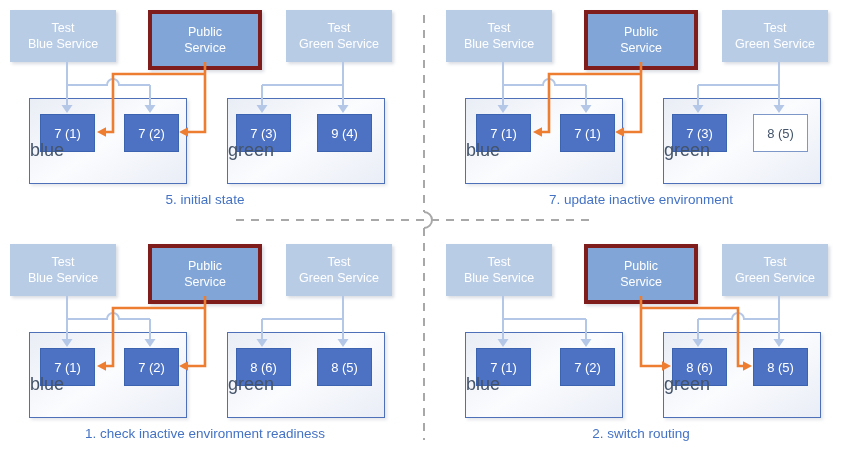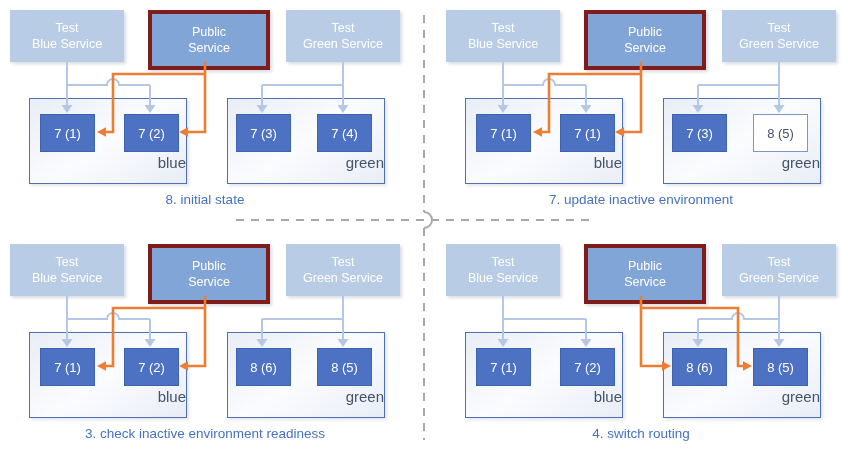--- a/index.html
+++ b/index.html
@@ -1,30 +1,30 @@
 <!DOCTYPE html>
 <html style="--service-light: #b9cce6; --service-public: #81a5d6; --pod-blue: #4d72c4; --arrow-light: #b4c7e7; --arrow-orange: #ed7d31; --caption-blue: #4472c4; --env-border: #4e70b8; --env-label: #44546a; --divider-gray: #a8a8a8;"><head>
 <meta charset="utf-8">
 <style>
   html,body{margin:0;padding:0;background:#ffffff;font-family:"Liberation Sans",sans-serif;}
   #stage{position:relative;width:848px;height:456px;background:#ffffff;overflow:hidden;}
   .quad{position:absolute;width:424px;height:228px;}
-  .svc{position:absolute;top:10px;width:114px;height:52px;display:flex;flex-direction:column;
+  .svc{position:absolute;top:10px;width:106px;height:52px;display:flex;flex-direction:column;
        justify-content:center;text-align:center;font-size:12.5px;line-height:1.32;
        box-shadow:2px 2px 3px rgba(120,130,150,.28);}
   .svc.light{background:var(--service-light);color:#ffffff;}
   .svc.public{background:var(--service-public);color:#ffffff;border:4px solid #7f1d1d;}
   .env{position:absolute;top:98px;width:156px;height:84px;border:1px solid var(--env-border);
        background:linear-gradient(145deg,#e9edf5 0%,#fbfcfe 50%,#e9edf6 100%);
        box-shadow:2px 2px 3px rgba(120,130,150,.2);}
   .pod{position:absolute;top:15px;width:53px;height:36px;background:var(--pod-blue);
        border:1px solid #3c63b0;color:#ffffff;font-size:13px;
        display:flex;align-items:center;justify-content:center;text-align:right;}
   .pod.outlined{background:#ffffff;border:1px solid #7e97c9;color:var(--env-label);}
-  .env-label{position:absolute;left:0;right:0;bottom:12px;text-align:right;font-size:15px;
+  .env-label{position:absolute;left:0;right:0;bottom:22px;text-align:left;font-size:18px;
        color:var(--env-label);}
   .caption{position:absolute;top:192px;left:0;width:410px;text-align:center;font-size:13.5px;
        color:var(--caption-blue);}
   svg.wires,svg#divider{position:absolute;pointer-events:none;}
   svg.wires{left:0;top:0;width:424px;height:228px;}
   svg#divider{left:0;top:0;width:848px;height:456px;}
 </style>
 </head>
 <body>
 
@@ -43,24 +43,24 @@
       <div>Test</div>
       <div>Green Service</div>
     </div>
     <div class="env" style="left:29px">
       <div class="pod" style="left:10px">7 (1)</div>
       <div class="pod" style="left:94px">7 (2)</div>
       <div class="env-label">blue</div>
     </div>
     <div class="env" style="left:227px">
       <div class="pod" style="left:8px">7 (3)</div>
-      <div class="pod" style="left:89px">7 (4)</div>
+      <div class="pod" style="left:89px">9 (4)</div>
       <div class="env-label">green</div>
     </div>
-    <div class="caption">8. initial state</div>
+    <div class="caption">5. initial state</div>
     <svg class="wires" viewBox="0 0 424 228">
         <path d="M67,62 V85 M67,85 H107 A6,6 0 0 1 119,85 H150 M67,85 V105 M150,85 V105" fill="none" stroke="#b4c7e7" stroke-width="2"></path>
         <polygon points="61.5,105 72.5,105 67,113" fill="#b4c7e7"></polygon>
         <polygon points="144.5,105 155.5,105 150,113" fill="#b4c7e7"></polygon>
         <path d="M343,62 V85 M262,85 H343 M262,85 V105 M343,85 V105" fill="none" stroke="#b4c7e7" stroke-width="2"></path>
         <polygon points="256.5,105 267.5,105 262,113" fill="#b4c7e7"></polygon>
         <polygon points="337.5,105 348.5,105 343,113" fill="#b4c7e7"></polygon>
         <path d="M205,62 V132 H188" fill="none" stroke="#ed7d31" stroke-width="2.6"></path>
         <polygon points="188,127.2 188,136.8 179,132" fill="#ed7d31"></polygon>
         <path d="M205,74 H113 V132 H106" fill="none" stroke="#ed7d31" stroke-width="2.6"></path>
@@ -122,21 +122,21 @@
     <div class="env" style="left:29px">
       <div class="pod" style="left:10px">7 (1)</div>
       <div class="pod" style="left:94px">7 (2)</div>
       <div class="env-label">blue</div>
     </div>
     <div class="env" style="left:227px">
       <div class="pod" style="left:8px">8 (6)</div>
       <div class="pod" style="left:89px">8 (5)</div>
       <div class="env-label">green</div>
     </div>
-    <div class="caption">3. check inactive environment readiness</div>
+    <div class="caption">1. check inactive environment readiness</div>
     <svg class="wires" viewBox="0 0 424 228">
         <path d="M67,62 V85 M67,85 H107 A6,6 0 0 1 119,85 H150 M67,85 V105 M150,85 V105" fill="none" stroke="#b4c7e7" stroke-width="2"></path>
         <polygon points="61.5,105 72.5,105 67,113" fill="#b4c7e7"></polygon>
         <polygon points="144.5,105 155.5,105 150,113" fill="#b4c7e7"></polygon>
         <path d="M343,62 V85 M262,85 H343 M262,85 V105 M343,85 V105" fill="none" stroke="#b4c7e7" stroke-width="2"></path>
         <polygon points="256.5,105 267.5,105 262,113" fill="#b4c7e7"></polygon>
         <polygon points="337.5,105 348.5,105 343,113" fill="#b4c7e7"></polygon>
         <path d="M205,62 V132 H188" fill="none" stroke="#ed7d31" stroke-width="2.6"></path>
         <polygon points="188,127.2 188,136.8 179,132" fill="#ed7d31"></polygon>
         <path d="M205,74 H113 V132 H106" fill="none" stroke="#ed7d31" stroke-width="2.6"></path>
@@ -160,21 +160,21 @@
     <div class="env" style="left:29px">
       <div class="pod" style="left:10px">7 (1)</div>
       <div class="pod" style="left:94px">7 (2)</div>
       <div class="env-label">blue</div>
     </div>
     <div class="env" style="left:227px">
       <div class="pod" style="left:8px">8 (6)</div>
       <div class="pod" style="left:89px">8 (5)</div>
       <div class="env-label">green</div>
     </div>
-    <div class="caption">4. switch routing</div>
+    <div class="caption">2. switch routing</div>
     <svg class="wires" viewBox="0 0 424 228">
         <path d="M67,62 V85 M67,85 H150 M67,85 V105 M150,85 V105" fill="none" stroke="#b4c7e7" stroke-width="2"></path>
         <polygon points="61.5,105 72.5,105 67,113" fill="#b4c7e7"></polygon>
         <polygon points="144.5,105 155.5,105 150,113" fill="#b4c7e7"></polygon>
         <path d="M343,62 V85 M262,85 H296 A6,6 0 0 1 308,85 H343 M262,85 V105 M343,85 V105" fill="none" stroke="#b4c7e7" stroke-width="2"></path>
         <polygon points="256.5,105 267.5,105 262,113" fill="#b4c7e7"></polygon>
         <polygon points="337.5,105 348.5,105 343,113" fill="#b4c7e7"></polygon>
         <path d="M205,62 V132 H226" fill="none" stroke="#ed7d31" stroke-width="2.6"></path>
         <polygon points="226,127.2 226,136.8 235,132" fill="#ed7d31"></polygon>
         <path d="M205,74 H302 V132 H307" fill="none" stroke="#ed7d31" stroke-width="2.6"></path>

